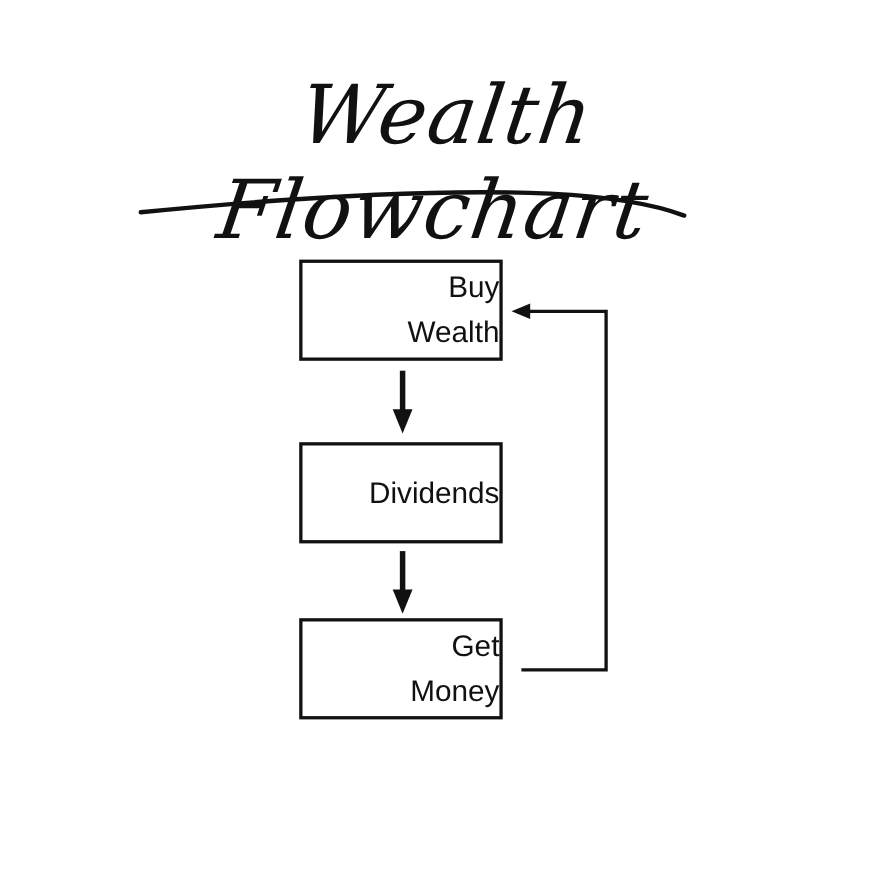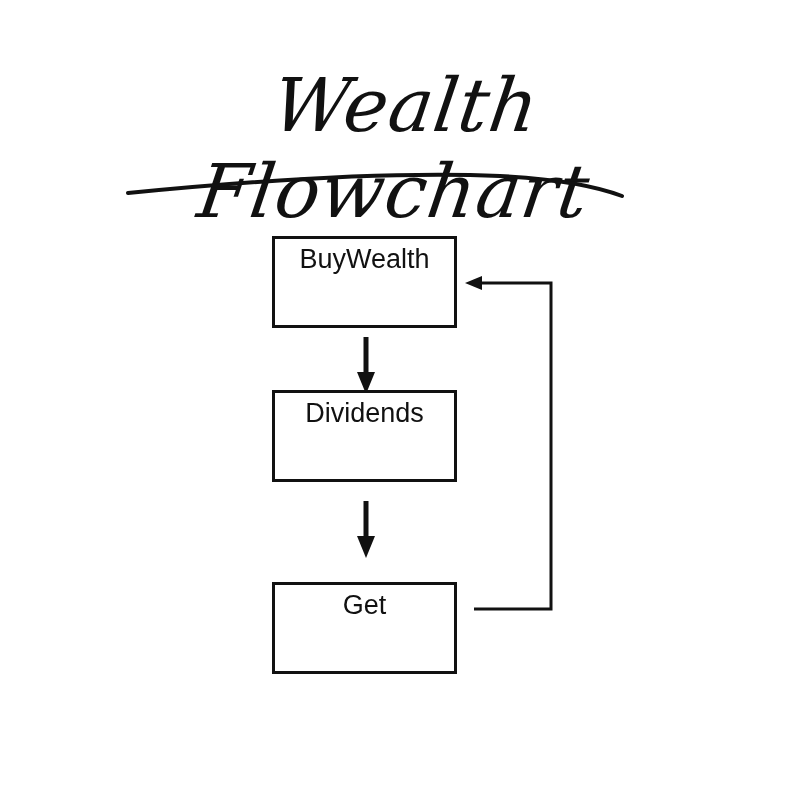--- a/index.html
+++ b/index.html
@@ -6,21 +6,21 @@
   body { width: 800px; height: 800px; position: relative; overflow: hidden; font-family: "Liberation Sans", sans-serif; }
   .title {
     position: absolute; left: 100px; top: 62px; width: 600px; text-align: center;
     font-family: "DejaVu Serif", serif; font-style: italic; font-size: 74px; color: #111;
     letter-spacing: 1px; transform: skewX(-8deg);
   }
   svg.diagram { position: absolute; left: 0; top: 0; }
   .box {
     position: absolute; left: 272px; width: 185px; height: 92px;
     border: 3px solid #111; box-sizing: border-box; background: #fff;
-    display: flex; flex-direction: row; align-items: flex-start; justify-content: center;
+    display: flex; flex-direction: column; align-items: flex-end; justify-content: center;
     font-size: 27px; color: #111; line-height: 41px;
   }
 </style>
 </head>
 <body>
 
 <div class="title">Wealth Flowchart</div>
 
 <svg class="diagram" width="800" height="800">
 
@@ -39,18 +39,19 @@
   <g>
     <polyline points="474,609 551,609 551,283 478,283" fill="none" stroke="#111" stroke-width="3"></polyline>
     <polygon points="465,283 482,276 482,290" fill="#111"></polygon>
   </g>
 </svg>
 
 <div class="box" style="top:236px;">
   <span>Buy</span>
   <span>Wealth</span>
 </div>
-<div class="box" style="top:390px;">
+<div class="box" style="top:402px;">
   <span>Dividends</span>
 </div>
-<div class="box" style="top:582px;">
+<div class="box" style="top:562px;">
   <span>Get</span>
+  <span>Money</span>
 </div>
 
 </body></html>

